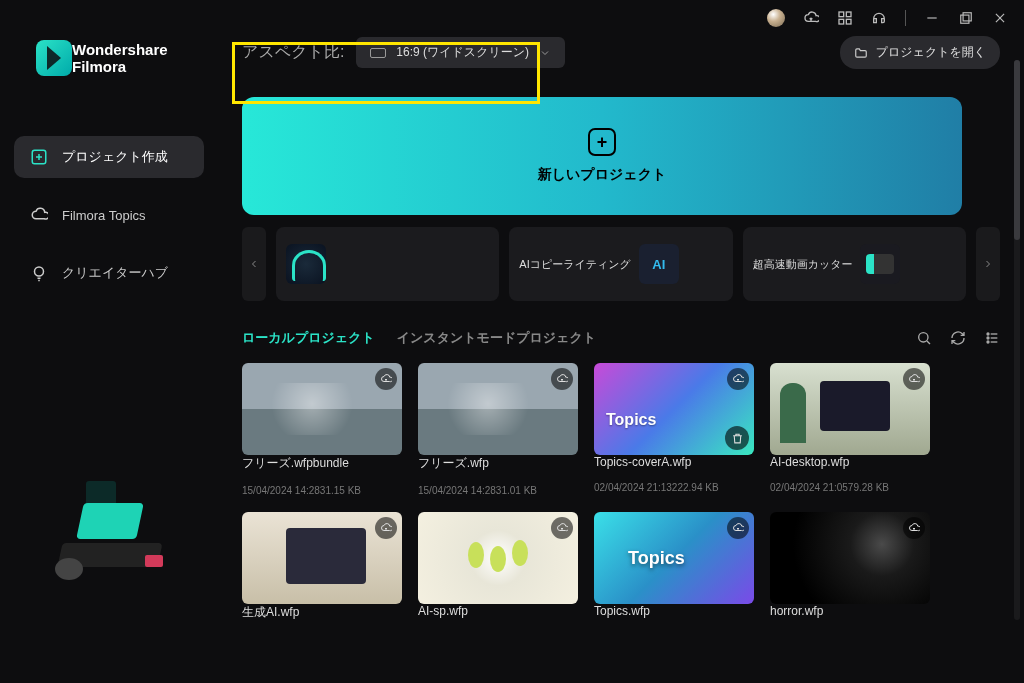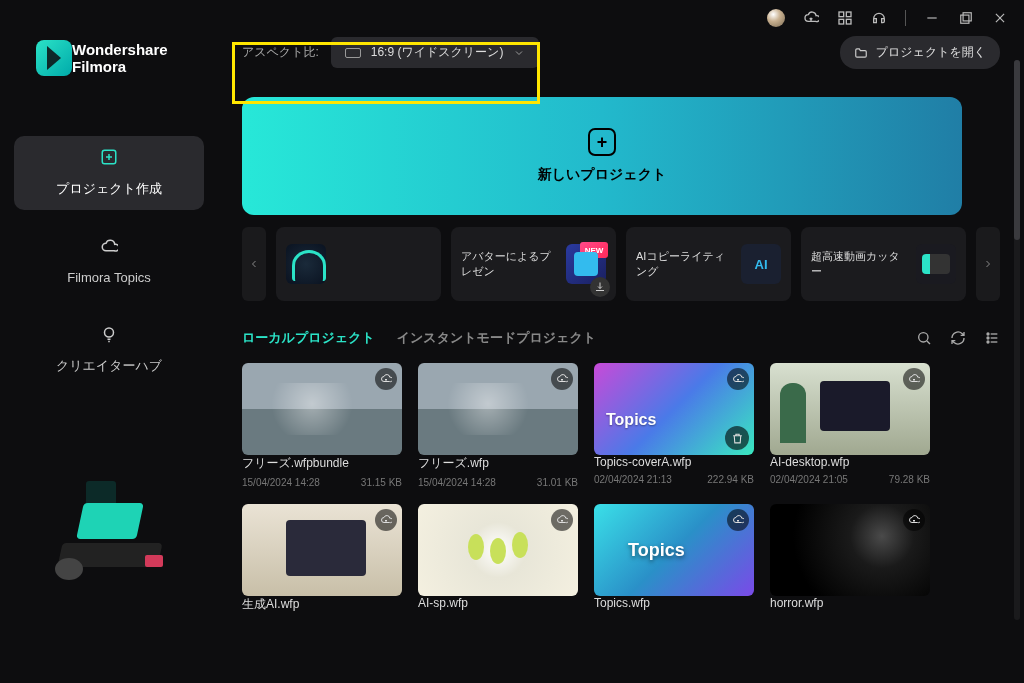--- a/index.html
+++ b/index.html
@@ -7,39 +7,39 @@
 .titlebar { position: absolute; top: 0; right: 0; height: 36px; display: flex; align-items: center; gap: 18px; padding: 0 16px; }
 .titlebar .avatar { width: 18px; height: 18px; border-radius: 50%; background: radial-gradient(circle at 35% 30%, #fff, #c8b090 40%, #7a6a52 100%); }
 .titlebar .ticon { width: 16px; height: 16px; color: #bbb; cursor: pointer; display:flex; align-items:center; justify-content:center;}
 .titlebar .divider { width: 1px; height: 16px; background: #555; }
 .sidebar { position: absolute; left: 0; top: 0; width: 218px; height: 100%; background: #0d0d0f; padding: 40px 14px 0 14px; }
 .logo { display: flex; align-items: center; gap: 0; margin-bottom: 60px; margin-left: 22px; }
 .logo-mark { width: 36px; height: 36px; background: linear-gradient(135deg,#2be3c7,#0aa); border-radius: 8px; position: relative; }
 .logo-mark::after { content:""; position:absolute; left:11px; top:6px; width:0;height:0;border-top:12px solid transparent;border-bottom:12px solid transparent;border-left:14px solid #0d0d0f;opacity:.85;}
 .logo-text .l1 { font-size: 15px; font-weight: 600; color: #fff; }
 .logo-text .l2 { font-size: 15px; font-weight: 600; color: #fff; }
-.nav-item { display: flex; align-items: center; gap: 14px; padding: 12px 16px; margin-bottom: 16px; border-radius: 10px; color: #ccc; cursor: pointer; font-size: 13px; flex-direction: column; }
+.nav-item { display: flex; align-items: center; gap: 14px; padding: 12px 16px; margin-bottom: 16px; border-radius: 10px; color: #ccc; cursor: pointer; font-size: 13px; }
 .nav-item.active { background: #2a2a2e; color: #fff; }
 .nav-item .nicon { width: 18px; height: 18px; display:flex; align-items:center; justify-content:center; }
 .nav-item.active .nicon svg { color: #2be3c7; }
 .deco { position:absolute; left:50px; bottom:100px; width:120px; height:120px; }
 .deco .box{position:absolute;left:30px;top:40px;width:60px;height:36px;background:#1ed3b5;border-radius:4px;transform:skewX(-12deg);}
 .deco .plat{position:absolute;left:10px;top:80px;width:100px;height:24px;background:#222;border-radius:4px;transform:skewX(-12deg);}
 .deco .d1{position:absolute;left:5px;top:95px;width:28px;height:22px;background:#444;border-radius:50%;}
 .deco .d2{position:absolute;left:95px;top:92px;width:18px;height:12px;background:#d33a5a;border-radius:2px;}
 .deco .d3{position:absolute;left:36px;top:18px;width:30px;height:26px;background:#0c2a28;border-radius:3px;}
 
 .main { position: absolute; left: 218px; top: 0; right: 0; bottom: 0; padding: 36px 24px 0 24px; overflow: hidden; }
 .subscroll { position:absolute; right:4px; top:60px; width:6px; height:560px; background:#1a1a1c; border-radius:3px;}
 .subscroll .thumb{ width:6px; height:180px; background:#3a3a3e; border-radius:3px;}
 
 .highlight-box { position:absolute; left:232px; top:42px; width:308px; height:62px; border:3px solid #ffe600; z-index:5; pointer-events:none;}
 
 .aspect-row { display:flex; align-items:center; gap:12px; margin-bottom:28px; }
-.aspect-row .lbl{ font-size:12px; color:#aaa;}
+.aspect-row .lbl{ font-size:16px; color:#aaa;}
 .aspect-select { background:#2a2a2e; border-radius:6px; padding:7px 14px; display:flex; align-items:center; gap:10px; min-width:180px; cursor:pointer; font-size:12px; color:#ddd;}
 .aspect-select .ratio-ic{width:16px;height:10px;border:1.5px solid #999;border-radius:2px;}
 .aspect-select .chev{margin-left:auto;}
 .open-btn { margin-left:auto; background:#2a2a2e; border-radius:16px; padding:8px 14px; display:flex; align-items:center; gap:8px; cursor:pointer; font-size:12px;text-align:right;}
 .open-btn .ficon{width:14px;height:14px;}
 
 .new-proj { width:720px; height:118px; background:linear-gradient(90deg,#27e8d8,#22b9cc,#207ea6); border-radius:12px; display:flex; flex-direction:column; align-items:center; justify-content:center; gap:10px; cursor:pointer; color:#000; font-weight:600; font-size:14px;}
 .new-proj .plus{width:28px;height:28px;border:2px solid #000;border-radius:7px;display:flex;align-items:center;justify-content:center;font-size:18px;font-weight:700;}
 
 .feature-row{ display:flex; gap:10px; margin-top:12px; align-items:center;}
@@ -63,21 +63,21 @@
 .tabs .tab.active{color:#2be3c7;}
 .tabs .tools{margin-left:auto;display:flex;gap:18px;color:#aaa;}
 .tabs .tools .t{cursor:pointer;width:16px;height:16px;display:flex;align-items:center;justify-content:center;}
 
 .grid{display:grid;grid-template-columns:repeat(4,160px);gap:16px;margin-top:16px;}
 .proj-card{width:160px;}
 .thumb{width:160px;height:92px;background:#222;border-radius:6px;position:relative;overflow:hidden;cursor:pointer;}
 .thumb .up{position:absolute;top:5px;right:5px;width:22px;height:22px;background:rgba(0,0,0,.55);border-radius:50%;display:flex;align-items:center;justify-content:center;}
 .thumb .del{position:absolute;bottom:5px;right:5px;width:24px;height:24px;background:rgba(0,0,0,.6);border-radius:50%;display:flex;align-items:center;justify-content:center;}
 .proj-name{font-size:12px;color:#ddd;margin-top:0;white-space:nowrap;overflow:hidden;text-overflow:ellipsis;}
-.proj-meta{display:flex;justify-content:space-between;font-size:10px;color:#777;margin-top:5px;}
+.proj-meta{display:flex;font-size:10px;color:#777;margin-top:13px;}
 .th-freeze{background:linear-gradient(180deg,#9aa7b0 50%,#6a7a80 50%);}
 .th-freeze::after{content:"";position:absolute;left:30px;top:20px;width:100px;height:52px;background:radial-gradient(circle at 40% 40%,rgba(255,255,255,.4),transparent 60%);}
 .th-topics{background:linear-gradient(135deg,#c84ad8 0%,#4a7ae8 50%,#3ae8c0 100%);}
 .th-topics::after{content:"Topics";position:absolute;left:12px;top:48px;color:#fff;font-weight:800;font-size:16px;text-shadow:0 1px 2px rgba(0,0,0,.4);}
 .th-desktop{background:linear-gradient(180deg,#d8e0d0,#a0a890);}
 .th-desktop::after{content:"";position:absolute;left:50px;top:18px;width:70px;height:50px;background:#1a1a2a;border-radius:4px;}
 .th-desktop::before{content:"";position:absolute;left:10px;top:20px;width:26px;height:60px;background:#3a6a4a;border-radius:12px 12px 0 0;}
 .th-gen{background:linear-gradient(180deg,#eae3d5,#c8bfa8);}
 .th-gen::after{content:"";position:absolute;left:44px;top:16px;width:80px;height:56px;background:#2a2a3a;border-radius:4px;}
 .th-aisp{background:radial-gradient(circle at 50% 50%,#fff,#e8e6d8 30%,#f4f0e0 100%);}
@@ -211,31 +211,20 @@
   <div class="feature-row">
     <div class="arrow-btn">
         <svg width="12" height="12" viewBox="0 0 24 24" fill="none" stroke="currentColor" stroke-width="2">
           <polyline points="15 18 9 12 15 6"></polyline>
         </svg>
       </div>
     <div class="feature-card">
         <div class="fimg headphones"></div>
       </div>
     <div class="feature-card">
-      <span>アバターによるプレゼン</span>
-      <div class="fimg avatar-p">
-          <div class="new-badge">NEW</div>
-        </div>
-      <div class="dl">
-          <svg width="12" height="12" viewBox="0 0 24 24" fill="none" stroke="#ccc" stroke-width="2">
-            <path d="M12 3v12m0 0l-4-4m4 4l4-4M4 19h16"></path>
-          </svg>
-        </div>
-    </div>
-    <div class="feature-card">
       <span>AIコピーライティング</span>
       <div class="fimg ai-copy"></div>
     </div>
     <div class="feature-card">
       <span>超高速動画カッター</span>
       <div class="fimg cutter"></div>
     </div>
     <div class="arrow-btn">
         <svg width="12" height="12" viewBox="0 0 24 24" fill="none" stroke="currentColor" stroke-width="2">
           <polyline points="9 18 15 12 9 6"></polyline>

